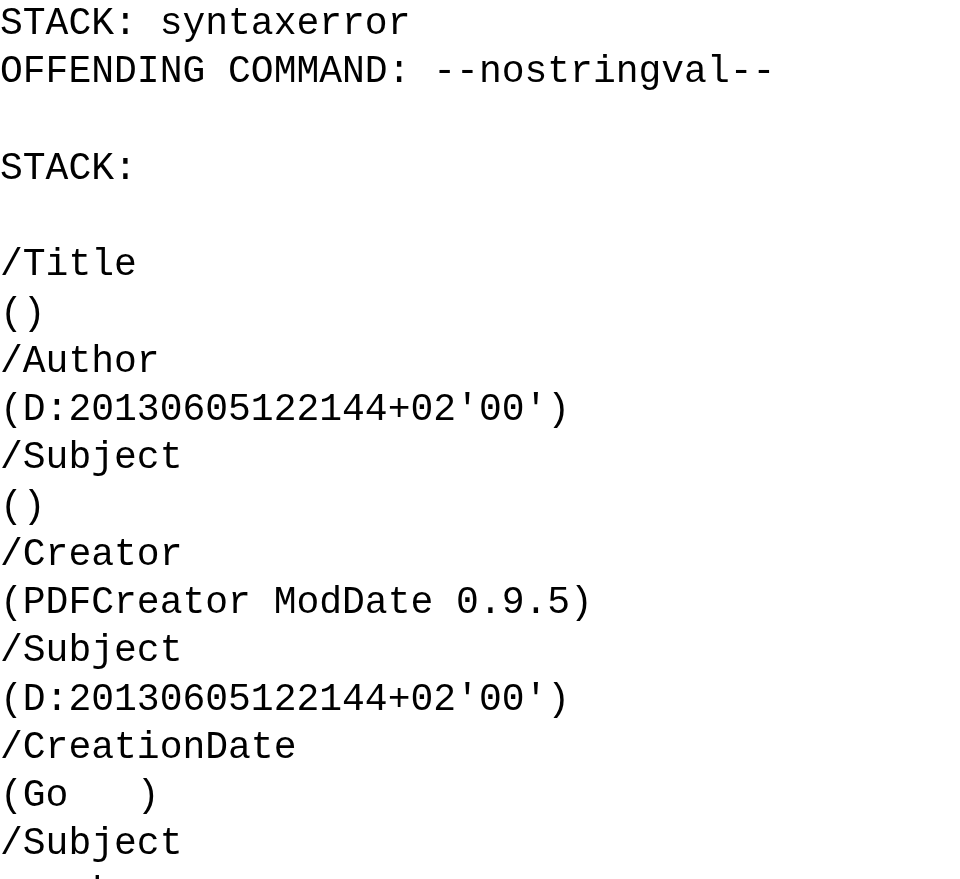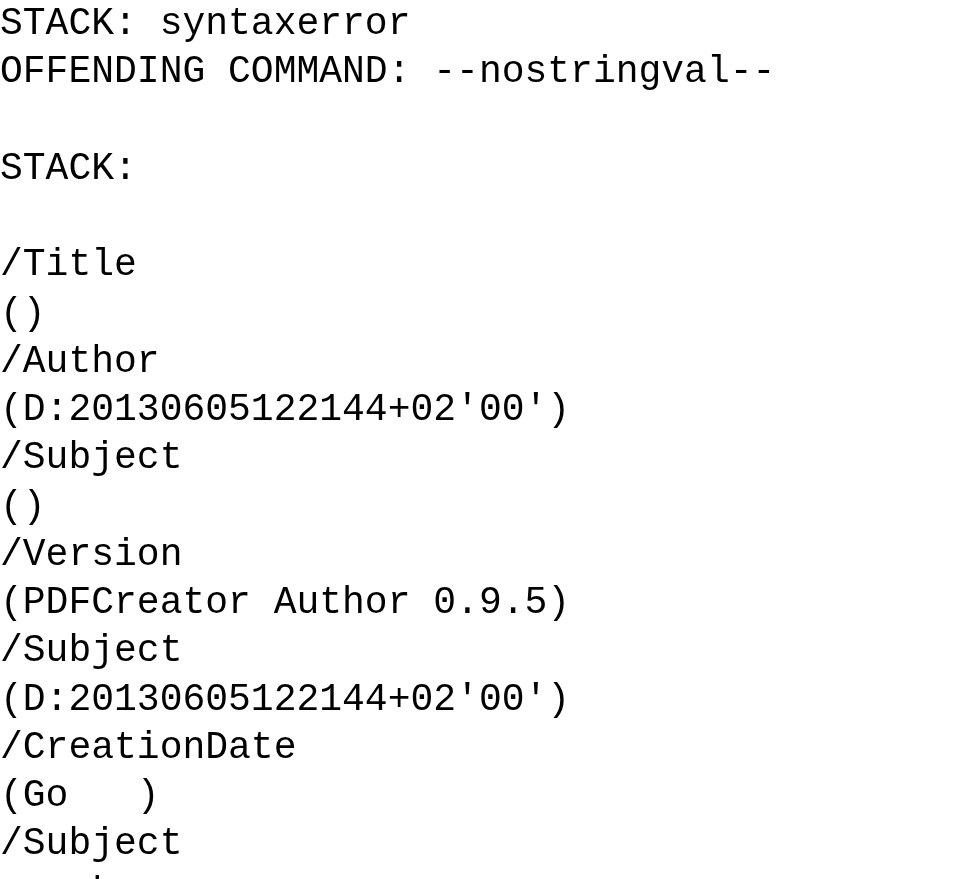--- a/index.html
+++ b/index.html
@@ -25,20 +25,20 @@
 <span>OFFENDING COMMAND: --nostringval--</span>
 <span></span>
 <span>STACK:</span>
 <span></span>
 <span>/Title </span>
 <span>()</span>
 <span>/Author </span>
 <span>(D:20130605122144+02'00')</span>
 <span>/Subject </span>
 <span>()</span>
-<span>/Version </span>
-<span>(PDFCreator Author 0.9.5)</span>
+<span>/Creator </span>
+<span>(PDFCreator ModDate 0.9.5)</span>
 <span>/Subject </span>
 <span>(D:20130605122144+02'00')</span>
 <span>/CreationDate </span>
 <span>(Go   )</span>
 <span>/Subject </span>
 <span>-mark- </span></div>
 
 </body></html>

